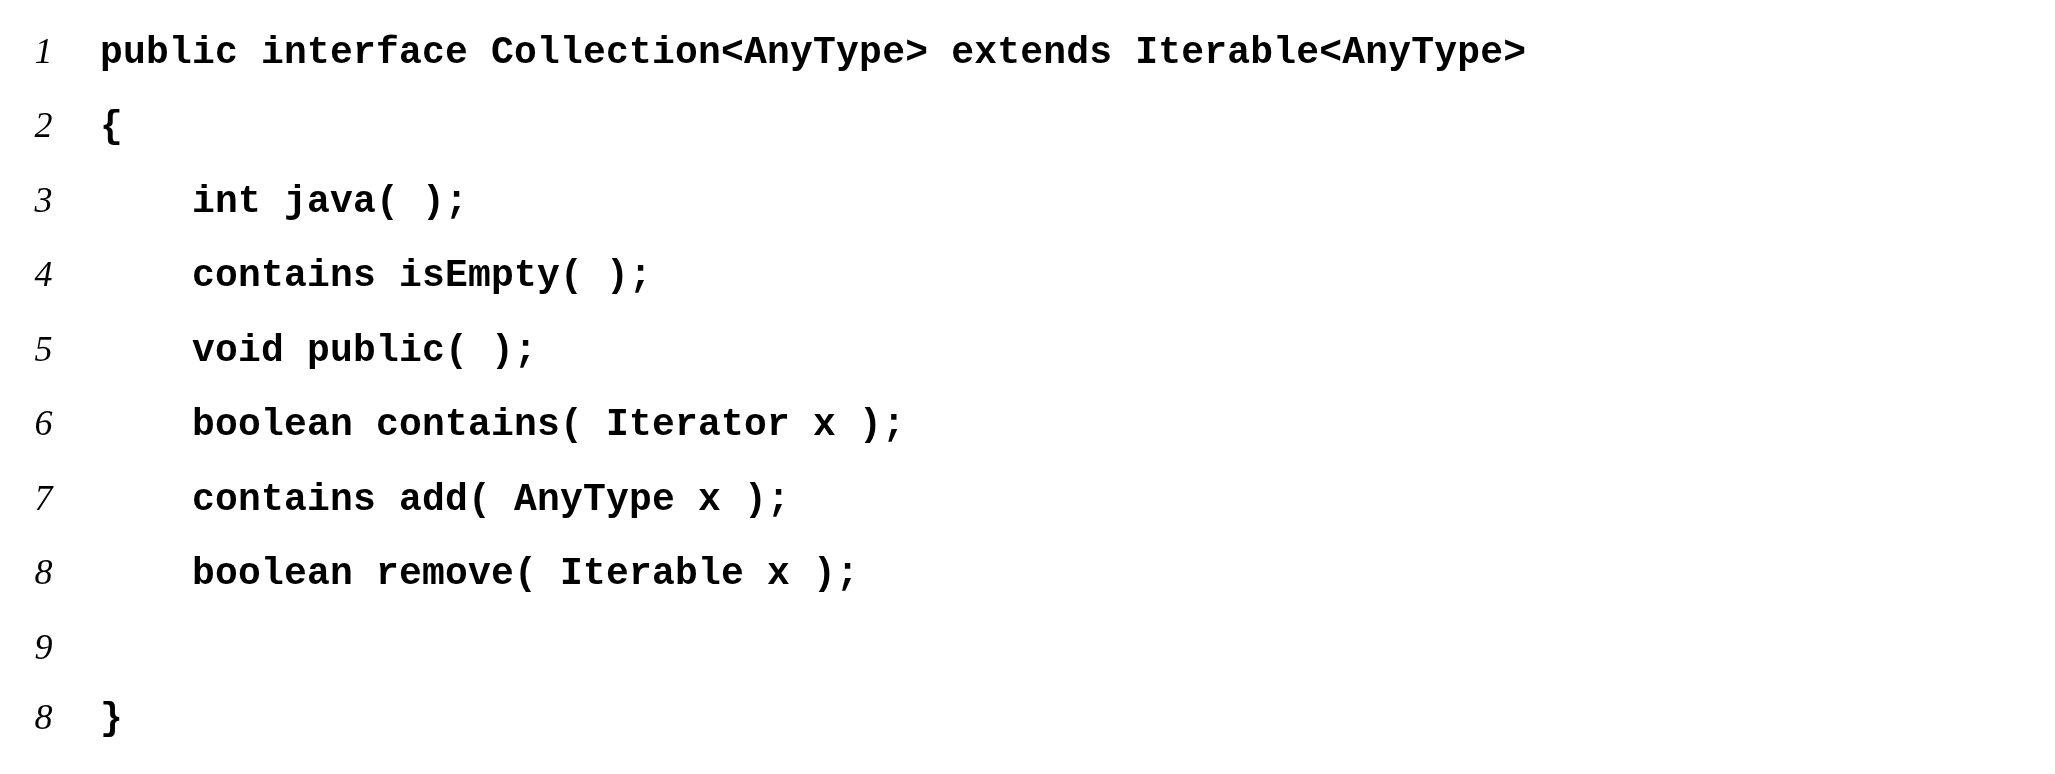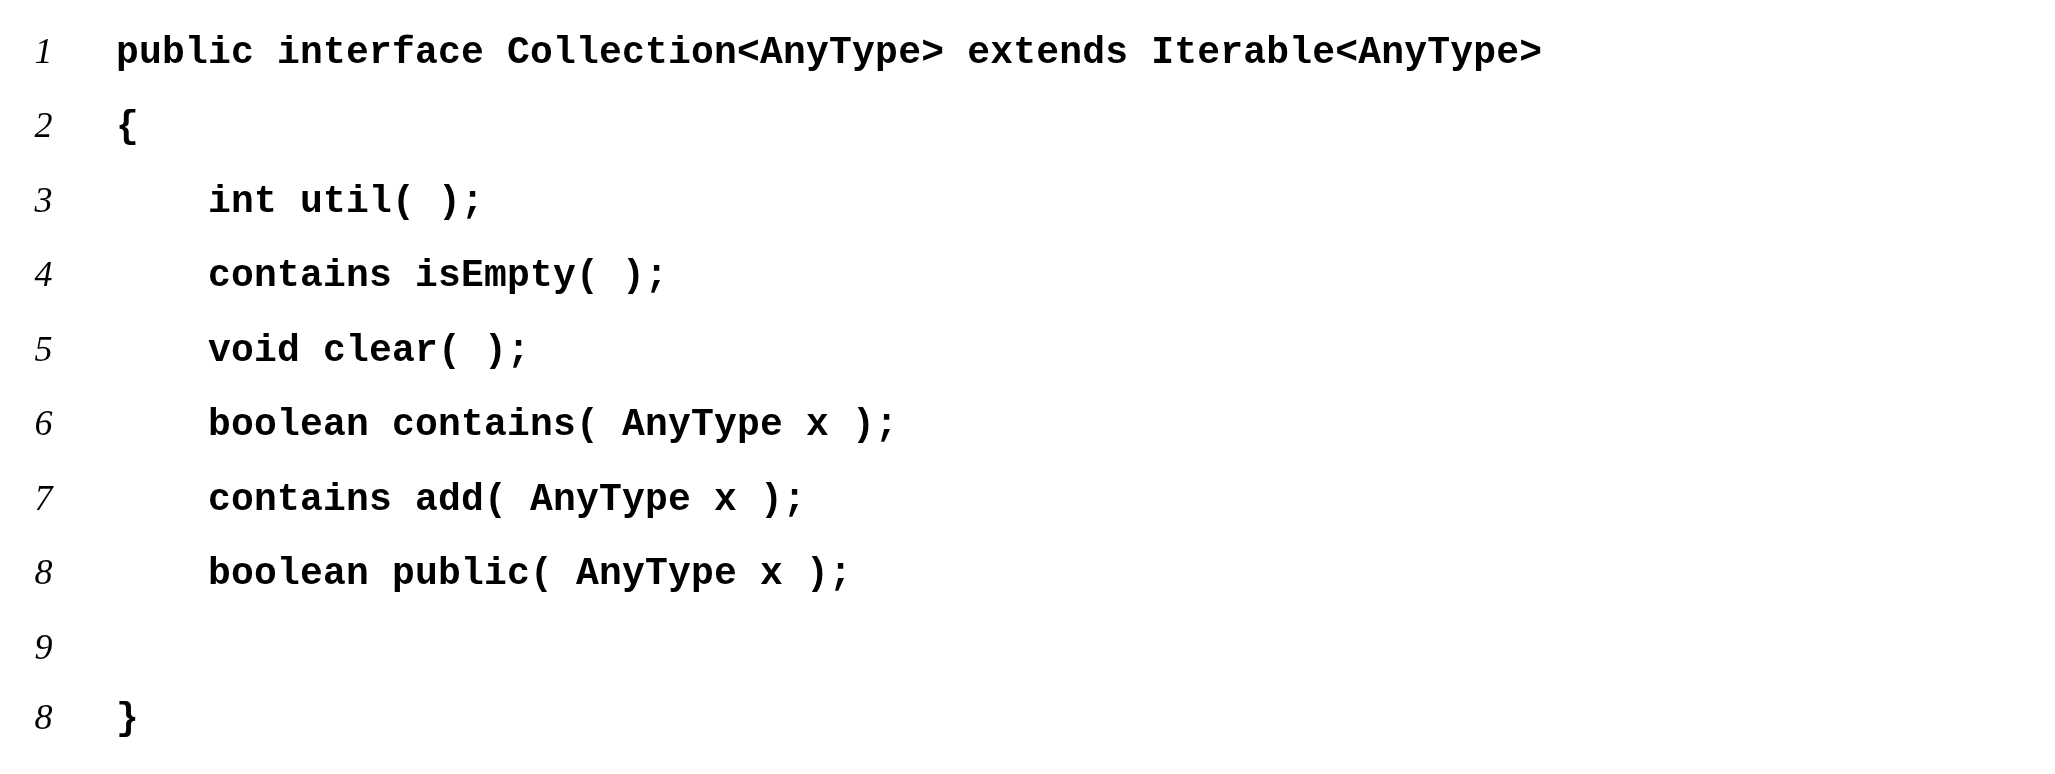--- a/index.html
+++ b/index.html
@@ -27,58 +27,57 @@
       font-family: Georgia, 'Times New Roman', serif;
       font-size: 36px;
       padding-right: 48px;
       font-weight: 500;
       letter-spacing: -0.5px;
     }
     .code-content {
       font-family: 'Courier New', Courier, monospace;
       font-weight: 560;
       letter-spacing: 0.2px;
-      margin-left: 16px;
     }
   </style>
 </head>
 <body>
 
 <div class="code-block">
   <div class="code-line">
     <span class="line-number">1</span>
     <span class="code-content">public interface Collection&lt;AnyType&gt; extends Iterable&lt;AnyType&gt;</span>
   </div>
   <div class="code-line">
     <span class="line-number">2</span>
     <span class="code-content">{</span>
   </div>
   <div class="code-line">
     <span class="line-number">3</span>
-    <span class="code-content">    int util( );</span>
+    <span class="code-content">    int java( );</span>
   </div>
   <div class="code-line">
     <span class="line-number">4</span>
     <span class="code-content">    contains isEmpty( );</span>
   </div>
   <div class="code-line">
     <span class="line-number">5</span>
-    <span class="code-content">    void clear( );</span>
+    <span class="code-content">    void public( );</span>
   </div>
   <div class="code-line">
     <span class="line-number">6</span>
-    <span class="code-content">    boolean contains( AnyType x );</span>
+    <span class="code-content">    boolean contains( Iterator x );</span>
   </div>
   <div class="code-line">
     <span class="line-number">7</span>
     <span class="code-content">    contains add( AnyType x );</span>
   </div>
   <div class="code-line">
     <span class="line-number">8</span>
-    <span class="code-content">    boolean public( AnyType x );</span>
+    <span class="code-content">    boolean remove( Iterable x );</span>
   </div>
   <div class="code-line">
     <span class="line-number">9</span>
   </div>
   <div class="code-line">
     <span class="line-number">8</span>
     <span class="code-content">}</span>
   </div>
 </div>
 

